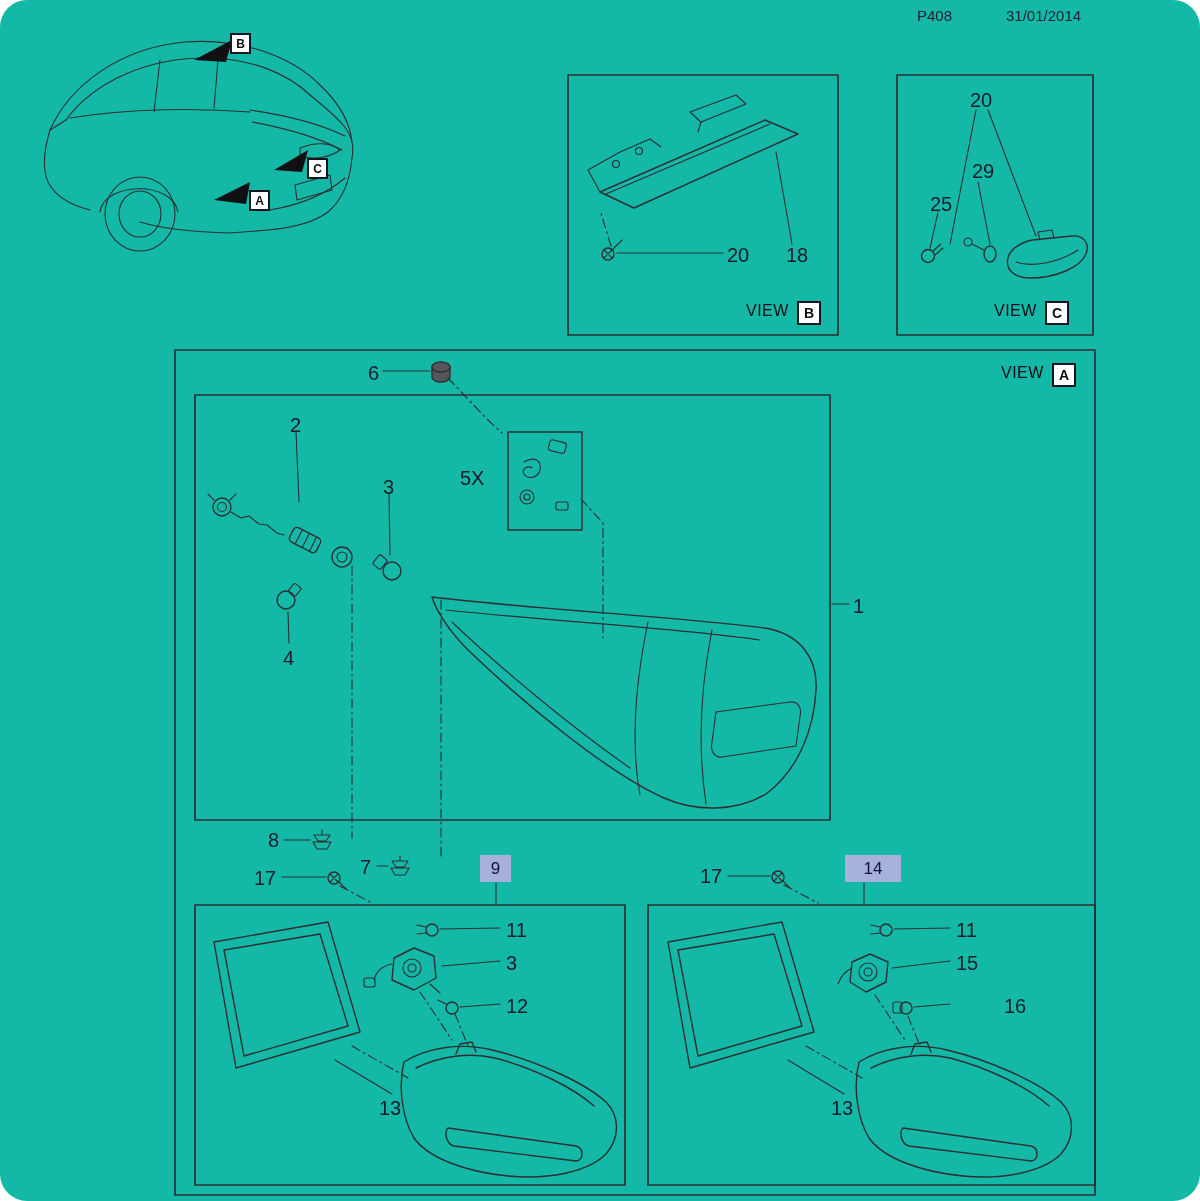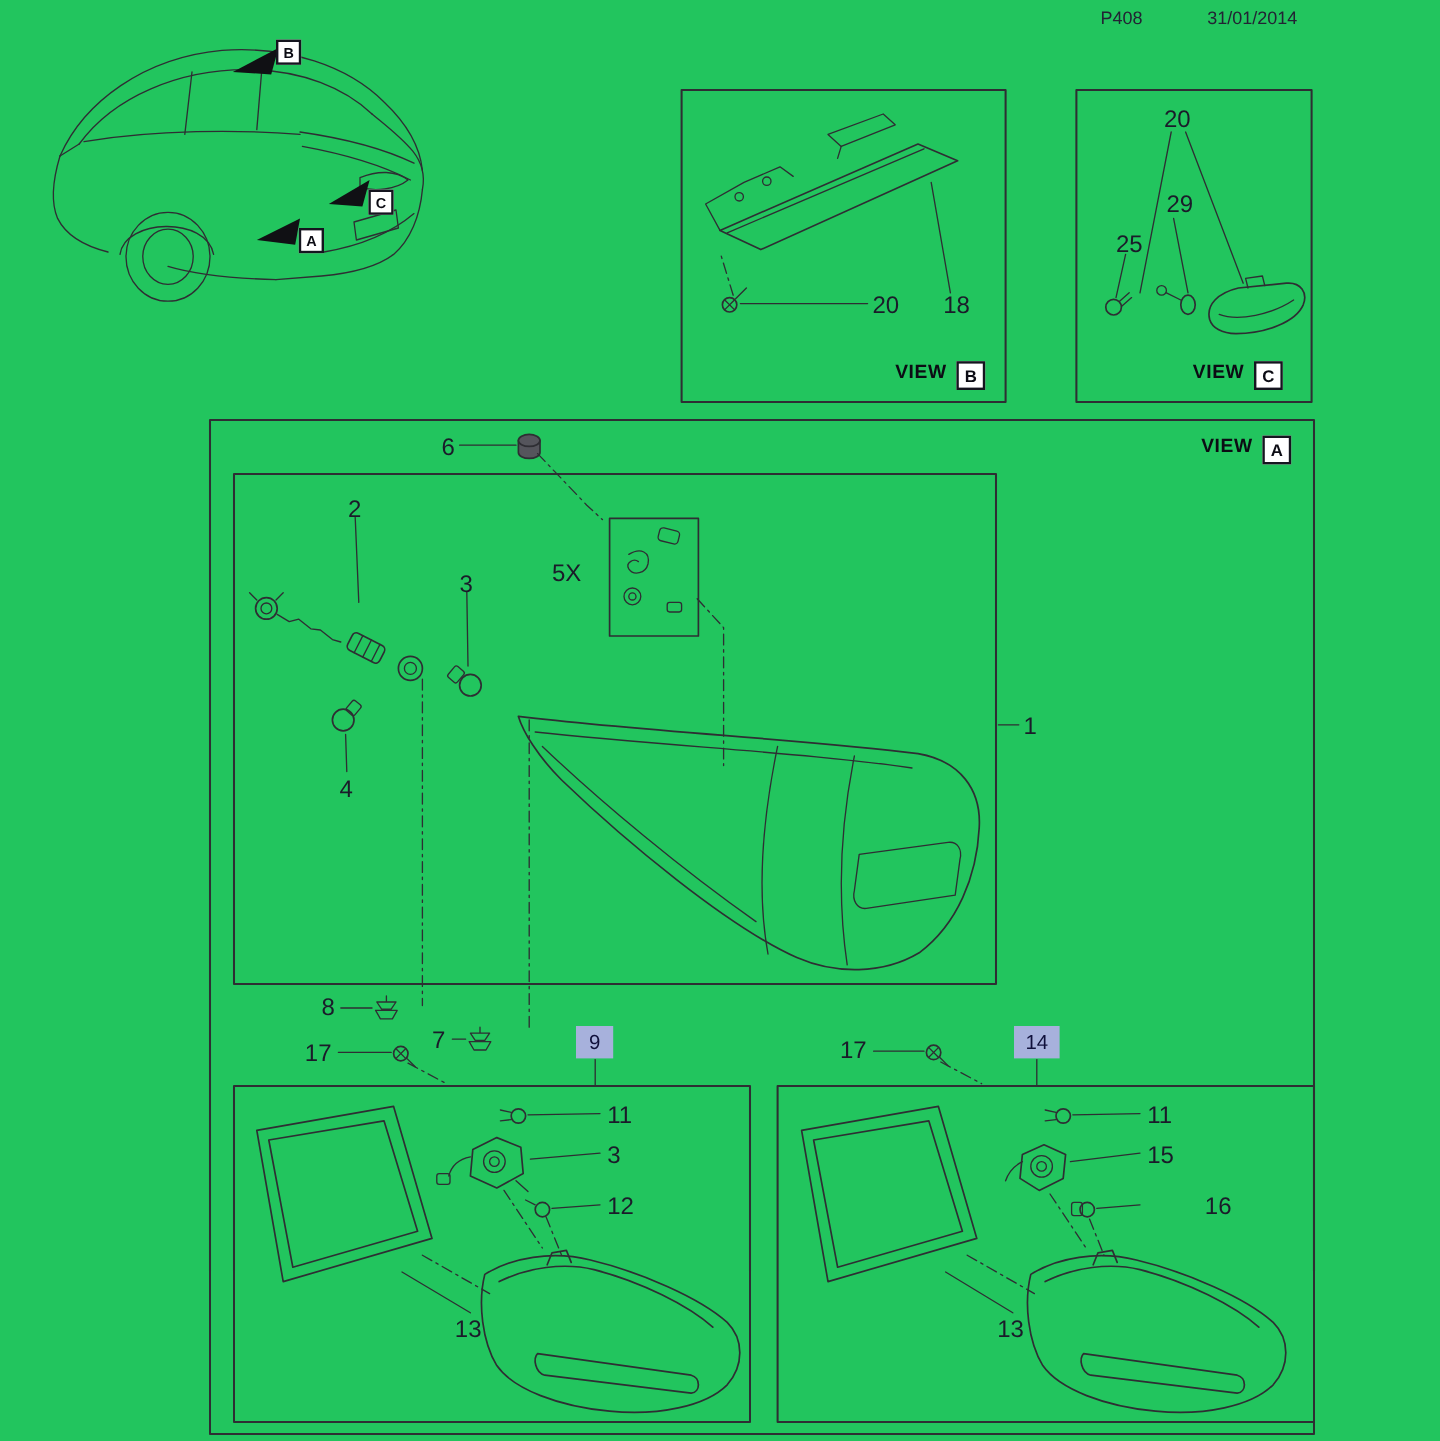--- a/index.html
+++ b/index.html
@@ -1,29 +1,29 @@
 <!DOCTYPE html>
 <html><head>
 <meta charset="utf-8">
 <style>
   html,body{margin:0;padding:0;background:#fff;}
-  #stage{position:relative;width:1200px;height:1201px;background:#22c55e;overflow:hidden;
-         font-family:"Liberation Sans",sans-serif;}
+  #stage{position:relative;width:1200px;height:1201px;background:#14b8a6;overflow:hidden;
+         font-family:"Liberation Sans",sans-serif;border-radius:27px;}
   svg.art{position:absolute;left:0;top:0;}
   .art path,.art line,.art circle,.art ellipse,.art rect,.art polyline{
        stroke:#2e2e33;stroke-width:1.4;fill:none;stroke-linecap:round;stroke-linejoin:round;}
   .art .box{stroke-width:1.7;}
   .art .thin{stroke-width:1.1;}
   .art .dash{stroke-width:1.1;stroke-dasharray:9 4 2 4;}
   .art .solidblk{fill:#101014;stroke:none;}
   .art .darkfill{fill:#55555c;}
   .txt{position:absolute;line-height:1;white-space:nowrap;}
   .hdr{font-size:15px;color:#232334;}
   .num{font-size:20px;color:#1b1b2a;}
-  .viewword{font-weight:bold;font-size:16px;color:#0c0c14;letter-spacing:.5px;}
+  .viewword{font-weight:normal;font-size:16px;color:#0c0c14;letter-spacing:.5px;}
   .letterbox{position:absolute;width:20px;height:20px;border:2px solid #15151f;background:#fff;
              font-weight:bold;font-size:14px;color:#0c0c14;display:flex;align-items:center;justify-content:center;}
   .letterbox-sm{position:absolute;width:17px;height:17px;border:2px solid #15151f;background:#fff;
              font-weight:bold;font-size:12px;color:#0c0c14;display:flex;align-items:center;justify-content:center;}
   .hl{position:absolute;background:#a7b1dc;color:#10103c;font-size:17px;
       display:flex;align-items:center;justify-content:center;}
 </style>
 </head>
 <body>
 
@@ -285,21 +285,21 @@
 <span class="txt num" style="left:290px;top:415px">2</span>
 <span class="txt num" style="left:383px;top:477px">3</span>
 <span class="txt num" style="left:460px;top:468px">5X</span>
 <span class="txt num" style="left:283px;top:648px">4</span>
 <span class="txt num" style="left:853px;top:596px">1</span>
 <span class="txt num" style="left:268px;top:830px">8</span>
 <span class="txt num" style="left:360px;top:857px">7</span>
 <span class="txt num" style="left:254px;top:868px">17</span>
 <span class="txt num" style="left:700px;top:866px">17</span>
 <span class="hl" style="left:480px;top:855px;width:31px;height:27px">9</span>
-<span class="hl" style="left:845px;top:855px;width:38px;height:27px">14</span>
+<span class="hl" style="left:845px;top:855px;width:56px;height:27px">14</span>
 
 <span class="txt num" style="left:506px;top:920px">11</span>
 <span class="txt num" style="left:506px;top:953px">3</span>
 <span class="txt num" style="left:506px;top:996px">12</span>
 <span class="txt num" style="left:379px;top:1098px">13</span>
 
 <span class="txt num" style="left:956px;top:920px">11</span>
 <span class="txt num" style="left:956px;top:953px">15</span>
 <span class="txt num" style="left:1004px;top:996px">16</span>
 <span class="txt num" style="left:831px;top:1098px">13</span>

